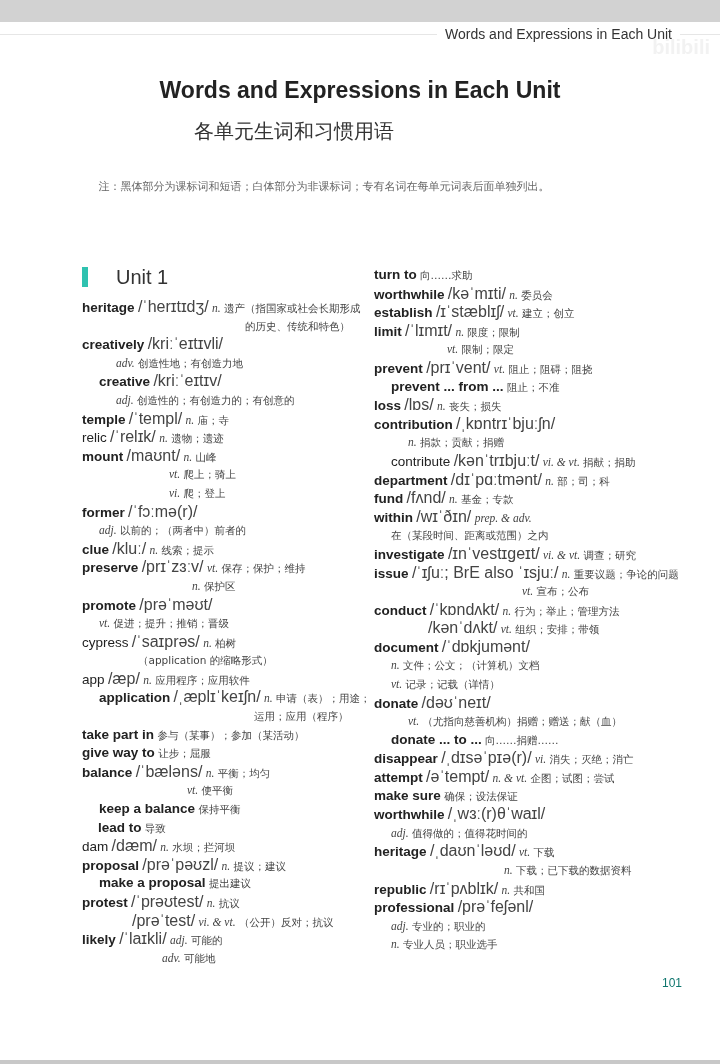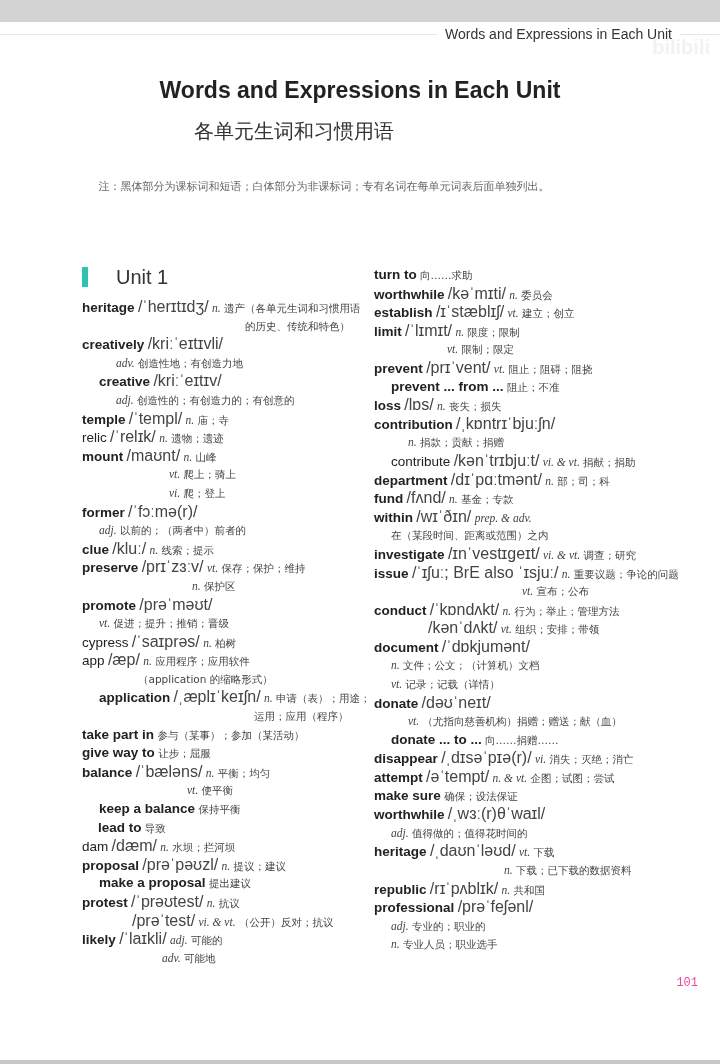--- a/index.html
+++ b/index.html
@@ -37,22 +37,22 @@
   .unit-heading { display: flex; align-items: center; height: 30px; margin-bottom: 6px; }
   .unit-bar { width: 6px; height: 20px; background: #2fc2b0; margin-right: 10px; }
   .unit-text { font-family: "Liberation Sans", sans-serif; font-size: 20px; color: #333; margin-left: 18px; }
   .line { height: 18.6px; line-height: 18.6px; white-space: nowrap; font-size: 10.5px; color: #444; }
   .hw { font-family: "Liberation Sans", sans-serif; font-size: 13.5px; color: #222; }
   .hw.b { font-weight: bold; }
   .ph { font-family: Liberation Sans, sans-serif; font-size: 16px; color: #444; }
   .pos { font-family: "Liberation Serif", serif; font-style: italic; font-size: 11.5px; color: #444; }
   .zh { font-size: 10.5px; color: #444; }
   .page-num {
-    position: absolute; right: 22px; top: 976px; font-family: Liberation Mono, monospace;
-    font-size: 12px; color: #ec4899;
+    position: absolute; right: 38px; top: 976px; font-family: Liberation Sans, sans-serif;
+    font-size: 12px; color: #0f766e;
   }
   .bottom-rule { position: absolute; left: 0; top: 1060px; width: 720px; height: 4px; background: #c8c8c8; }
 </style>
 </head>
 <body>
 
 <div class="topbar"></div>
 <div class="header-rule"></div>
 <div class="running-head">Words and Expressions in Each Unit</div>
 <div class="watermark">bilibili</div>
@@ -60,41 +60,41 @@
 <div class="title">Words and Expressions in Each Unit</div>
 <div class="subtitle">各单元生词和习惯用语</div>
 <div class="note">注：黑体部分为课标词和短语；白体部分为非课标词；专有名词在每单元词表后面单独列出。</div>
 
 <div class="col left">
   <div class="unit-heading">
     <span class="unit-bar"></span>
     <span class="unit-text">Unit 1</span>
   </div>
   <div id="left-list">
-      <div class="line" style="padding-left: 0px;"><span class="hw b">heritage</span> <span class="ph">/ˈherɪtɪdʒ/</span> <span class="pos">n.</span> <span class="zh">遗产（各单元生词和习惯用语</span> </div>
+      <div class="line" style="padding-left: 0px;"><span class="hw b">heritage</span> <span class="ph">/ˈherɪtɪdʒ/</span> <span class="pos">n.</span> <span class="zh">遗产（指国家或社会长期形成</span> </div>
       <div class="line" style="padding-left: 163px;"><span class="zh">的历史、传统和特色）</span> </div>
       <div class="line" style="padding-left: 0px;"><span class="hw b">creatively</span> <span class="ph">/kriːˈeɪtɪvli/</span> </div>
       <div class="line" style="padding-left: 34px;"><span class="pos">adv.</span> <span class="zh">创造性地；有创造力地</span> </div>
       <div class="line" style="padding-left: 17px;"><span class="hw b">creative</span> <span class="ph">/kriːˈeɪtɪv/</span> </div>
       <div class="line" style="padding-left: 34px;"><span class="pos">adj.</span> <span class="zh">创造性的；有创造力的；有创意的</span> </div>
       <div class="line" style="padding-left: 0px;"><span class="hw b">temple</span> <span class="ph">/ˈtempl/</span> <span class="pos">n.</span> <span class="zh">庙；寺</span> </div>
       <div class="line" style="padding-left: 0px;"><span class="hw">relic</span> <span class="ph">/ˈrelɪk/</span> <span class="pos">n.</span> <span class="zh">遗物；遗迹</span> </div>
       <div class="line" style="padding-left: 0px;"><span class="hw b">mount</span> <span class="ph">/maʊnt/</span> <span class="pos">n.</span> <span class="zh">山峰</span> </div>
       <div class="line" style="padding-left: 87px;"><span class="pos">vt.</span> <span class="zh">爬上；骑上</span> </div>
       <div class="line" style="padding-left: 87px;"><span class="pos">vi.</span> <span class="zh">爬；登上</span> </div>
       <div class="line" style="padding-left: 0px;"><span class="hw b">former</span> <span class="ph">/ˈfɔːmə(r)/</span> </div>
       <div class="line" style="padding-left: 17px;"><span class="pos">adj.</span> <span class="zh">以前的；（两者中）前者的</span> </div>
       <div class="line" style="padding-left: 0px;"><span class="hw b">clue</span> <span class="ph">/kluː/</span> <span class="pos">n.</span> <span class="zh">线索；提示</span> </div>
       <div class="line" style="padding-left: 0px;"><span class="hw b">preserve</span> <span class="ph">/prɪˈzɜːv/</span> <span class="pos">vt.</span> <span class="zh">保存；保护；维持</span> </div>
       <div class="line" style="padding-left: 110px;"><span class="pos">n.</span> <span class="zh">保护区</span> </div>
       <div class="line" style="padding-left: 0px;"><span class="hw b">promote</span> <span class="ph">/prəˈməʊt/</span> </div>
       <div class="line" style="padding-left: 17px;"><span class="pos">vt.</span> <span class="zh">促进；提升；推销；晋级</span> </div>
       <div class="line" style="padding-left: 0px;"><span class="hw">cypress</span> <span class="ph">/ˈsaɪprəs/</span> <span class="pos">n.</span> <span class="zh">柏树</span> </div>
+      <div class="line" style="padding-left: 56px;"><span class="zh">（application 的缩略形式）</span> </div>
       <div class="line" style="padding-left: 0px;"><span class="hw">app</span> <span class="ph">/æp/</span> <span class="pos">n.</span> <span class="zh">应用程序；应用软件</span> </div>
-      <div class="line" style="padding-left: 56px;"><span class="zh">（application 的缩略形式）</span> </div>
       <div class="line" style="padding-left: 17px;"><span class="hw b">application</span> <span class="ph">/ˌæplɪˈkeɪʃn/</span> <span class="pos">n.</span> <span class="zh">申请（表）；用途；</span> </div>
       <div class="line" style="padding-left: 172px;"><span class="zh">运用；应用（程序）</span> </div>
       <div class="line" style="padding-left: 0px;"><span class="hw b">take part in</span> <span class="zh">参与（某事）；参加（某活动）</span> </div>
       <div class="line" style="padding-left: 0px;"><span class="hw b">give way to</span> <span class="zh">让步；屈服</span> </div>
       <div class="line" style="padding-left: 0px;"><span class="hw b">balance</span> <span class="ph">/ˈbæləns/</span> <span class="pos">n.</span> <span class="zh">平衡；均匀</span> </div>
       <div class="line" style="padding-left: 105px;"><span class="pos">vt.</span> <span class="zh">使平衡</span> </div>
       <div class="line" style="padding-left: 17px;"><span class="hw b">keep a balance</span> <span class="zh">保持平衡</span> </div>
       <div class="line" style="padding-left: 16px;"><span class="hw b">lead to</span> <span class="zh">导致</span> </div>
       <div class="line" style="padding-left: 0px;"><span class="hw">dam</span> <span class="ph">/dæm/</span> <span class="pos">n.</span> <span class="zh">水坝；拦河坝</span> </div>
       <div class="line" style="padding-left: 0px;"><span class="hw b">proposal</span> <span class="ph">/prəˈpəʊzl/</span> <span class="pos">n.</span> <span class="zh">提议；建议</span> </div>

